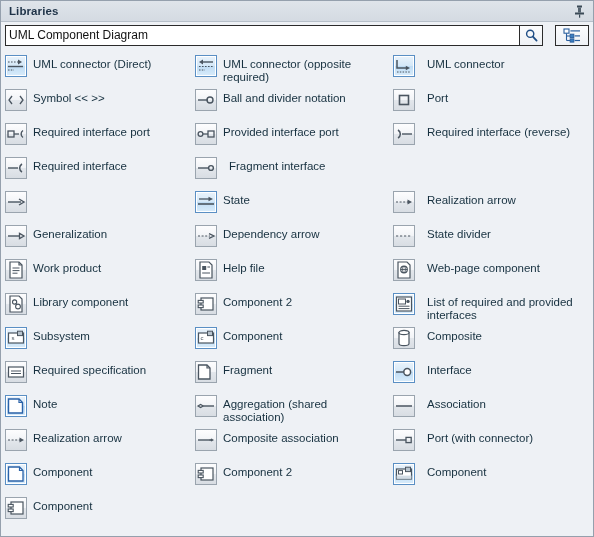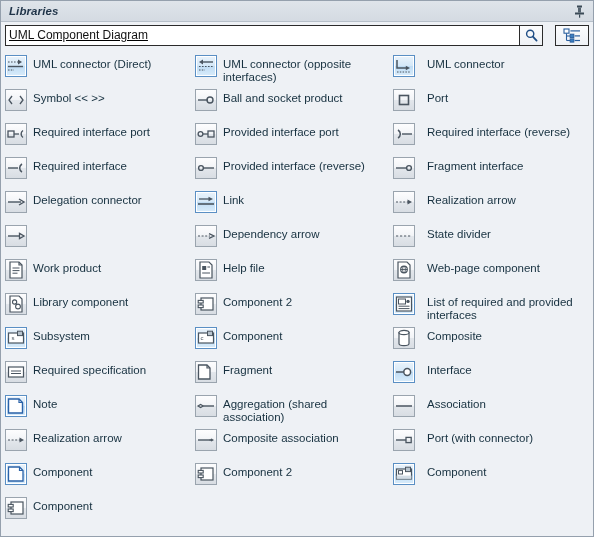--- a/index.html
+++ b/index.html
@@ -30,21 +30,20 @@
     border-bottom: 1px solid #b6bfc9;
     display: flex;
     align-items: center;
   }
   .titlebar-text {
     font-size: 11.5px;
     font-weight: bold;
     color: #1f3348;
     padding-left: 8px;
     letter-spacing: 0.1px;
-    font-style: italic;
   }
   .pin-btn {
     position: absolute;
     right: 6px;
     top: 3px;
     width: 15px;
     height: 15px;
     display: flex;
     align-items: center;
     justify-content: center;
@@ -52,21 +51,20 @@
 
   
   .searchrow {
     display: flex;
     align-items: center;
     padding: 3px 4px 3px 4px;
     gap: 12px;
     background: #eef1f5;
     height: 26px;
     box-sizing: border-box;
-    text-decoration: underline;
   }
   .searchbox {
     flex: 1 1 auto;
     display: flex;
     align-items: stretch;
     height: 21px;
     background: #ffffff;
     border: 1px solid #2b2b2b;
     box-sizing: border-box;
   }
@@ -205,21 +203,21 @@
         </div>
         <div class="cell c2">
           <div class="icon-box sel">
             <svg width="20" height="20" viewBox="0 0 20 20">
               <line x1="6" y1="6" x2="17" y2="6" stroke="#4a5560" stroke-width="1.4"></line>
               <path d="M7 3.6 L3 6 L7 8.4" fill="#4a5560"></path>
               <line x1="3" y1="10.5" x2="17" y2="10.5" stroke="#4a5560" stroke-width="1.2" stroke-dasharray="1.6 1.4"></line>
               <line x1="3" y1="14" x2="9" y2="14" stroke="#4a5560" stroke-width="1" stroke-dasharray="1.5 1.3"></line>
             </svg>
           </div>
-          <div class="item-label">UML connector (opposite interfaces)</div>
+          <div class="item-label">UML connector (opposite required)</div>
         </div>
         <div class="cell c3">
           <div class="icon-box sel">
             <svg width="20" height="20" viewBox="0 0 20 20">
               <polyline points="3,4 3,12 14,12" stroke="#4a5560" fill="none" stroke-width="1.5"></polyline>
               <path d="M11.8 9.8 L16 12 L11.8 14.2" fill="#4a5560"></path>
               <line x1="3" y1="16" x2="16" y2="16" stroke="#4a5560" stroke-width="1" stroke-dasharray="1.5 1.3"></line>
             </svg>
           </div>
           <div class="item-label">UML connector</div>
@@ -235,21 +233,21 @@
           </div>
           <div class="item-label">Symbol &lt;&lt; &gt;&gt;</div>
         </div>
         <div class="cell c2">
           <div class="icon-box">
             <svg width="20" height="20" viewBox="0 0 20 20">
               <line x1="2" y1="10" x2="12" y2="10" stroke="#4a5560" stroke-width="1.4"></line>
               <circle cx="14" cy="10" r="3" fill="none" stroke="#4a5560" stroke-width="1.4"></circle>
             </svg>
           </div>
-          <div class="item-label">Ball and socket product</div>
+          <div class="item-label">Ball and divider notation</div>
         </div>
         <div class="cell c3">
           <div class="icon-box">
             <svg width="20" height="20" viewBox="0 0 20 20">
               <rect x="5.5" y="5.5" width="9" height="9" fill="none" stroke="#4a5560" stroke-width="1.6"></rect>
             </svg>
           </div>
           <div class="item-label">Port</div>
         </div>
       </div>
@@ -287,77 +285,68 @@
       <div class="row">
         <div class="cell c1">
           <div class="icon-box">
             <svg width="20" height="20" viewBox="0 0 20 20">
               <line x1="2" y1="10" x2="12" y2="10" stroke="#4a5560" stroke-width="1.4"></line>
               <path d="M16 6 A4.6 4.6 0 0 0 16 14" fill="none" stroke="#4a5560" stroke-width="1.5"></path>
             </svg>
           </div>
           <div class="item-label">Required interface</div>
         </div>
-        <div class="cell c2">
-          <div class="icon-box">
-            <svg width="20" height="20" viewBox="0 0 20 20">
-              <circle cx="5" cy="10" r="2.4" fill="none" stroke="#4a5560" stroke-width="1.4"></circle>
-              <line x1="7.5" y1="10" x2="18" y2="10" stroke="#4a5560" stroke-width="1.4"></line>
-            </svg>
-          </div>
-          <div class="item-label">Provided interface (reverse)</div>
-        </div>
         <div class="cell c3">
           <div class="icon-box">
             <svg width="20" height="20" viewBox="0 0 20 20">
               <line x1="2" y1="10" x2="12.5" y2="10" stroke="#4a5560" stroke-width="1.4"></line>
               <circle cx="15" cy="10" r="2.4" fill="none" stroke="#4a5560" stroke-width="1.4"></circle>
             </svg>
           </div>
           <div class="item-label">Fragment interface</div>
         </div>
       </div>
       <div class="row">
         <div class="cell c1">
           <div class="icon-box">
             <svg width="20" height="20" viewBox="0 0 20 20">
               <line x1="2" y1="10" x2="15" y2="10" stroke="#4a5560" stroke-width="1.4"></line>
               <path d="M13 7 L18 10 L13 13" fill="none" stroke="#4a5560" stroke-width="1.4"></path>
             </svg>
           </div>
-          <div class="item-label">Delegation connector</div>
         </div>
         <div class="cell c2">
           <div class="icon-box sel">
             <svg width="20" height="20" viewBox="0 0 20 20">
               <line x1="3" y1="7" x2="14" y2="7" stroke="#4a5560" stroke-width="1.3"></line>
               <path d="M12.5 4.8 L17 7 L12.5 9.2" fill="#4a5560"></path>
               <line x1="2" y1="12" x2="18" y2="12" stroke="#4a5560" stroke-width="1.6"></line>
             </svg>
           </div>
-          <div class="item-label">Link</div>
+          <div class="item-label">State</div>
         </div>
         <div class="cell c3">
           <div class="icon-box">
             <svg width="20" height="20" viewBox="0 0 20 20">
               <line x1="2" y1="10" x2="14" y2="10" stroke="#4a5560" stroke-width="1.2" stroke-dasharray="2 1.6"></line>
               <path d="M13.5 7.6 L18 10 L13.5 12.4" fill="#4a5560"></path>
             </svg>
           </div>
           <div class="item-label">Realization arrow</div>
         </div>
       </div>
       <div class="row">
         <div class="cell c1">
           <div class="icon-box">
             <svg width="20" height="20" viewBox="0 0 20 20">
               <line x1="2" y1="10" x2="14" y2="10" stroke="#4a5560" stroke-width="1.4"></line>
               <path d="M13.5 7.4 L18 10 L13.5 12.6 Z" fill="none" stroke="#4a5560" stroke-width="1.3"></path>
             </svg>
           </div>
+          <div class="item-label">Generalization</div>
         </div>
         <div class="cell c2">
           <div class="icon-box">
             <svg width="20" height="20" viewBox="0 0 20 20">
               <line x1="2" y1="10" x2="14" y2="10" stroke="#4a5560" stroke-width="1.2" stroke-dasharray="2 1.6"></line>
               <path d="M13 7.6 L18 10 L13 12.4" fill="none" stroke="#4a5560" stroke-width="1.3"></path>
             </svg>
           </div>
           <div class="item-label">Dependency arrow</div>
         </div>

